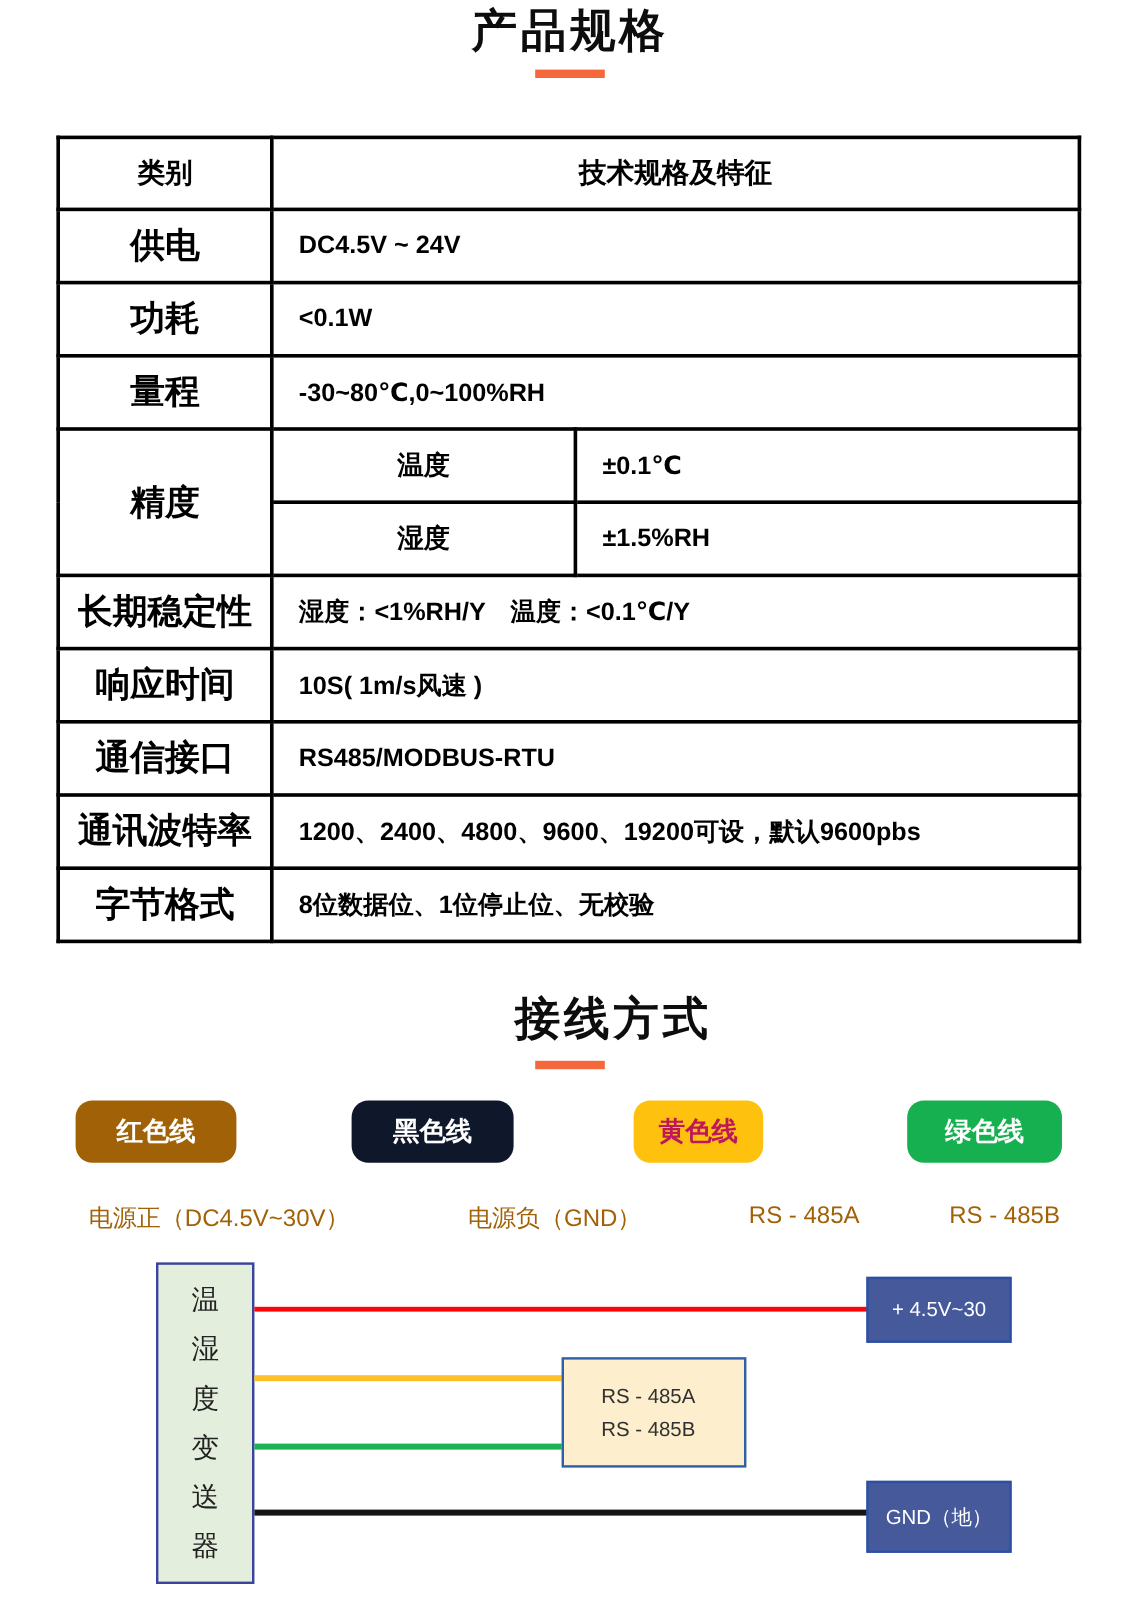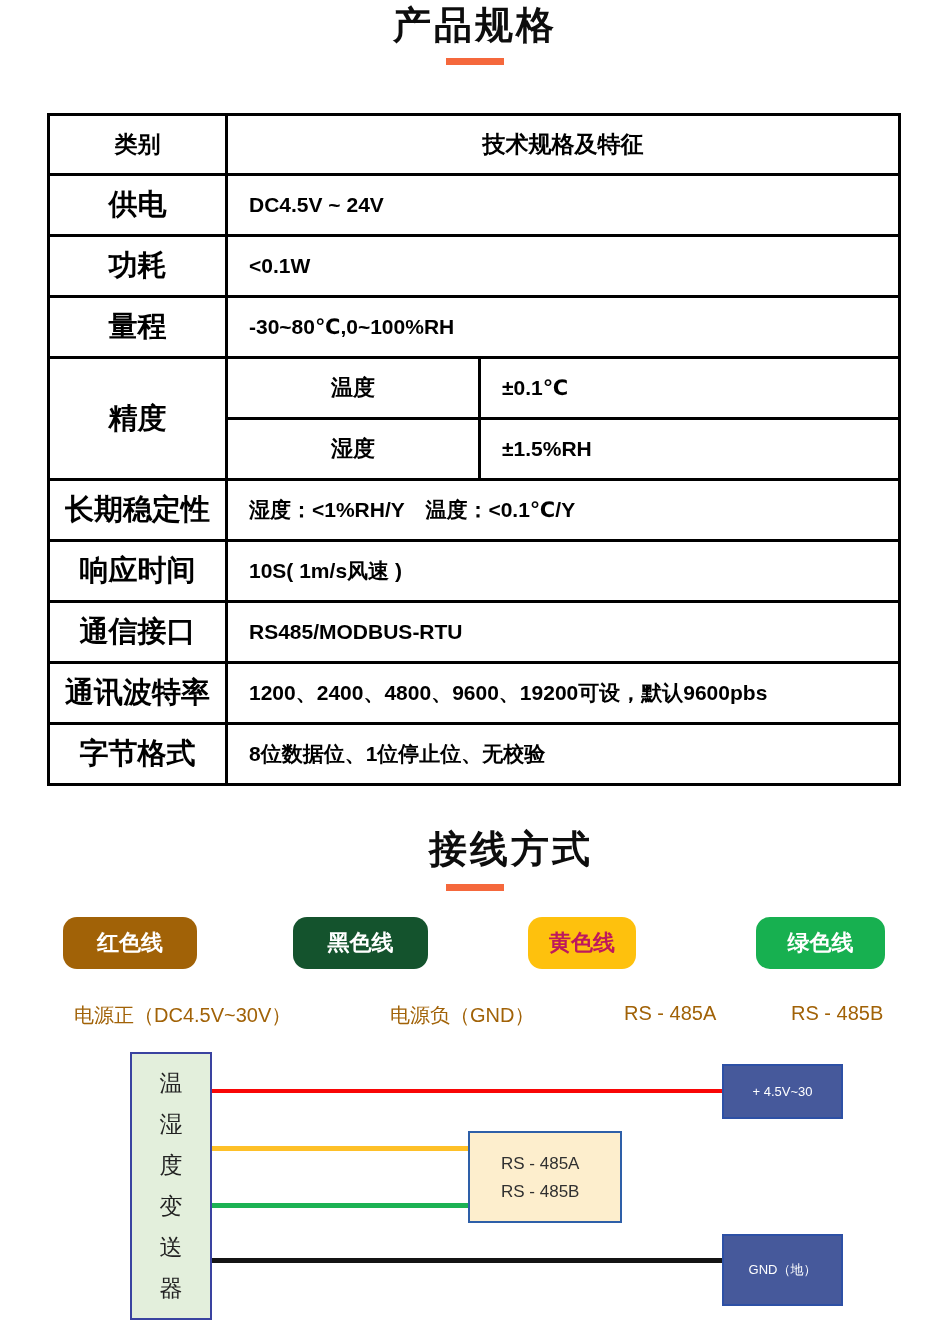--- a/index.html
+++ b/index.html
@@ -45,21 +45,21 @@
   
   .device-box {
     position:absolute; left:130px; top:1052px; width:82px; height:268px;
     border:2px solid #3a43a0; background:#e3efdc;
     display:flex; flex-direction:column; justify-content:space-evenly; align-items:center;
   }
   .device-box span { font-size:23px; color:#222; line-height:1; }
   .wire { position:absolute; }
   .node {
     position:absolute; width:121px; height:55px; border:2px solid #2d50a5;
-    background:#46599b; color:#fff; font-size:13px;
+    background:#46599b; color:#fff; font-size:17px;
     display:flex; align-items:center; justify-content:center; white-space:nowrap;
   }
   .rs485-box {
     position:absolute; left:468px; top:1131px; width:154px; height:92px;
     border:2px solid #2e5fa8; background:#fdeecd;
     display:flex; flex-direction:column; justify-content:center; gap:11px;
     padding-left:31px; font-size:17px; color:#303030;
   }
   .rs485-box span { line-height:1; }
 </style>
@@ -123,21 +123,21 @@
       <td class="cat">字节格式</td>
       <td class="val" colspan="2">8位数据位、1位停止位、无校验</td>
     </tr>
   </tbody>
     </table>
 
   <div class="sec-title" style="top:824px;margin-left:36px;">接线方式</div>
   <div class="sec-underline" style="top: 884px; background-color: rgb(245, 104, 60);"></div>
 
   <div class="pill" style="left: 63px; width: 134px; background-color: #a16207; color: rgb(255, 255, 255);">红色线</div>
-  <div class="pill" style="left: 293px; width: 135px; background-color: #14532d; color: rgb(255, 255, 255);">黑色线</div>
+  <div class="pill" style="left: 293px; width: 135px; background-color: #0f172a; color: rgb(255, 255, 255);">黑色线</div>
   <div class="pill" style="left: 528px; width: 108px; background-color: rgb(254, 193, 13); color: #be185d;">黄色线</div>
   <div class="pill" style="left: 756px; width: 129px; background-color: rgb(23, 176, 80); color: rgb(255, 255, 255);">绿色线</div>
 
   <div class="pill-desc" style="left:74px;">电源正（DC4.5V~30V）</div>
   <div class="pill-desc" style="left:390px;">电源负（GND）</div>
   <div class="pill-desc" style="left:624px;">RS - 485A</div>
   <div class="pill-desc" style="left:791px;">RS - 485B</div>
 
   <div class="device-box" style="background-color: rgb(227, 239, 220); border-color: rgb(58, 67, 160);">
     <span>温</span>
@@ -153,15 +153,15 @@
   <div class="wire" style="left: 212px; top: 1203px; width: 258px; height: 5px; background-color: rgb(28, 178, 84);"></div>
   <div class="wire" style="left: 212px; top: 1258px; width: 511px; height: 5px; background-color: rgb(20, 20, 20);"></div>
 
   <div class="node" style="left: 722px; top: 1064px; background-color: rgb(70, 89, 155); border-color: rgb(45, 80, 165);">+ 4.5V~30</div>
 
   <div class="rs485-box" style="background-color: rgb(253, 238, 205); border-color: rgb(46, 95, 168);">
     <span>RS - 485A</span>
     <span>RS - 485B</span>
   </div>
 
-  <div class="node" style="left: 722px; top: 1234px; height: 72px; background-color: rgb(70, 89, 155); border-color: rgb(45, 80, 165);">GND（地）</div>
+  <div class="node" style="left: 722px; top: 1234px; height: 60px; background-color: rgb(70, 89, 155); border-color: rgb(45, 80, 165);">GND（地）</div>
 
 </div>
 
 </body></html>

